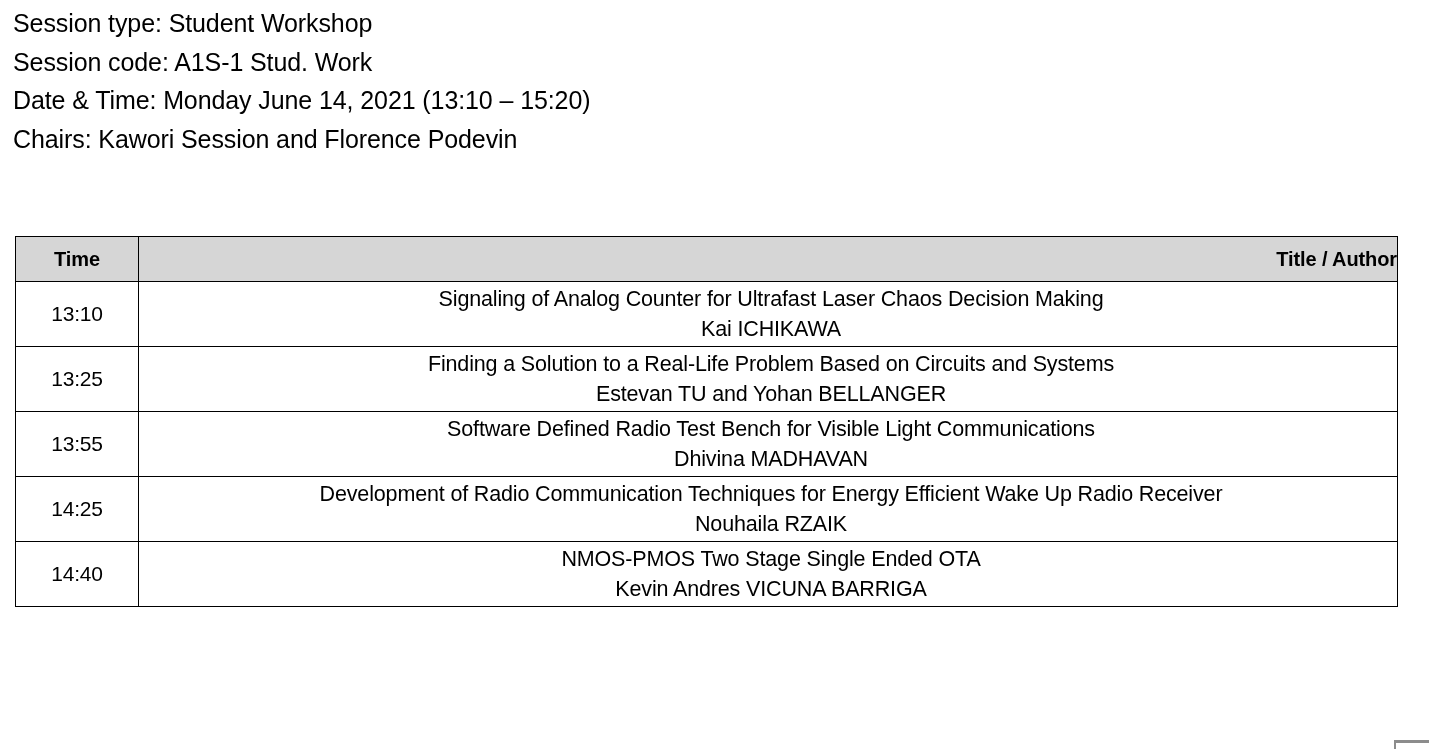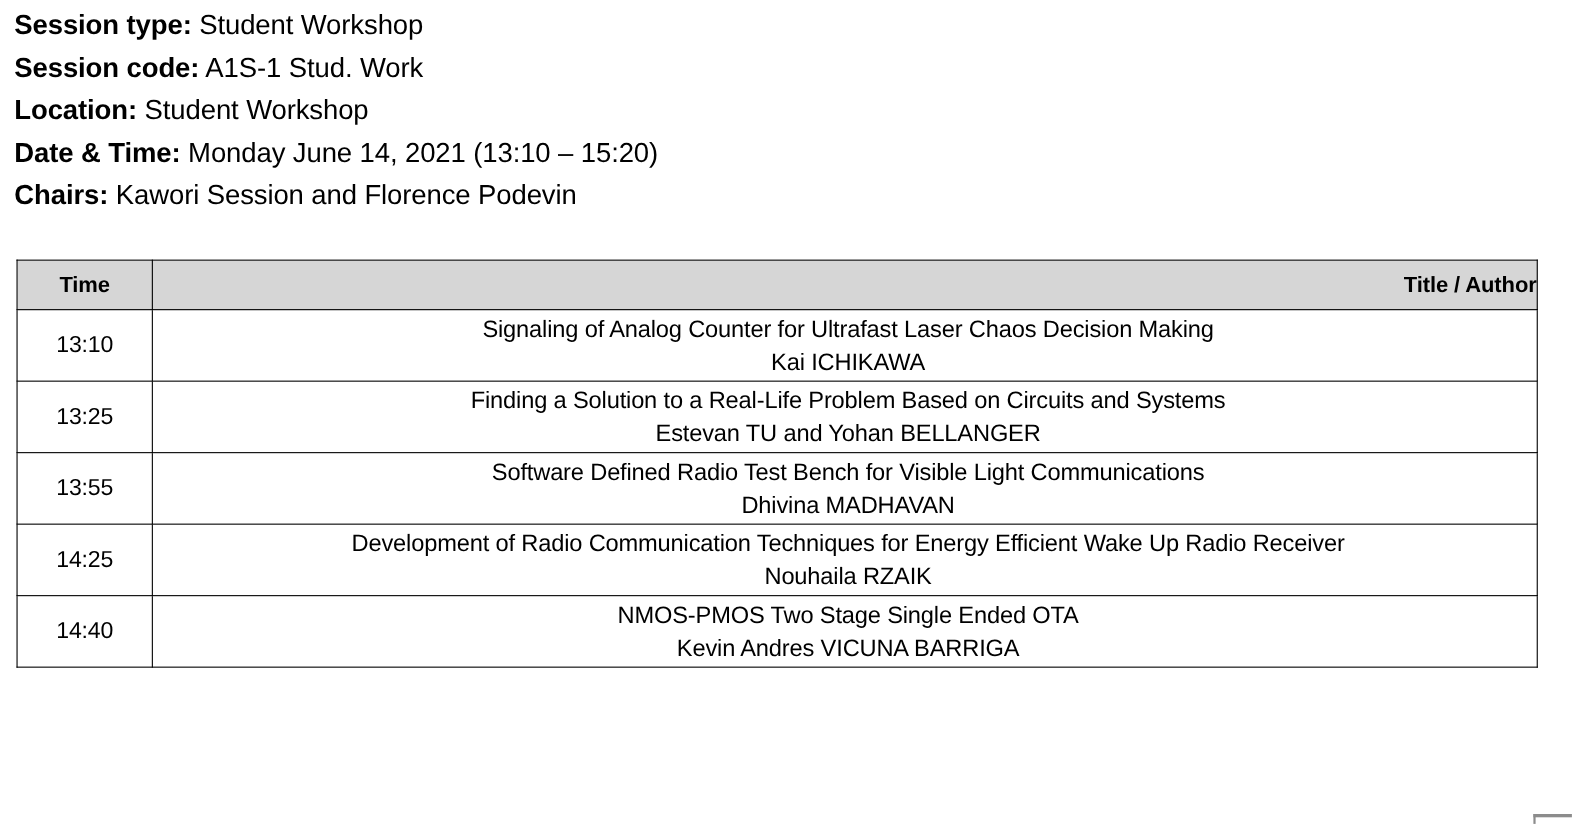--- a/index.html
+++ b/index.html
@@ -23,21 +23,21 @@
     top: 4px;
     width: 1400px;
   }
   .info-line {
     font-size: 25px;
     line-height: 38.5px;
     white-space: nowrap;
     letter-spacing: -0.1px;
   }
   .info-label {
-    font-weight: bold;
+    font-weight: normal;
   }
   .info-value {
     font-weight: normal;
   }
 
   
   #program-table-wrap {
     position: absolute;
     left: 15px;
     top: 236px;
@@ -120,23 +120,20 @@
 <div id="session-info">
 
   <div class="info-line">
     <span class="info-label">Session type:</span><span class="info-value"> Student Workshop</span>
   </div>
 
   <div class="info-line">
     <span class="info-label">Session code:</span><span class="info-value"> A1S-1 Stud. Work</span>
   </div>
 
-  <div class="info-line">
-    <span class="info-label">Location:</span><span class="info-value"> Student Workshop</span>
-  </div>
 
   <div class="info-line">
     <span class="info-label">Date &amp; Time:</span><span class="info-value"> Monday June 14, 2021 (13:10 – 15:20)</span>
   </div>
 
   <div class="info-line">
     <span class="info-label">Chairs:</span><span class="info-value"> Kawori Session and Florence Podevin</span>
   </div>
 
 </div>

